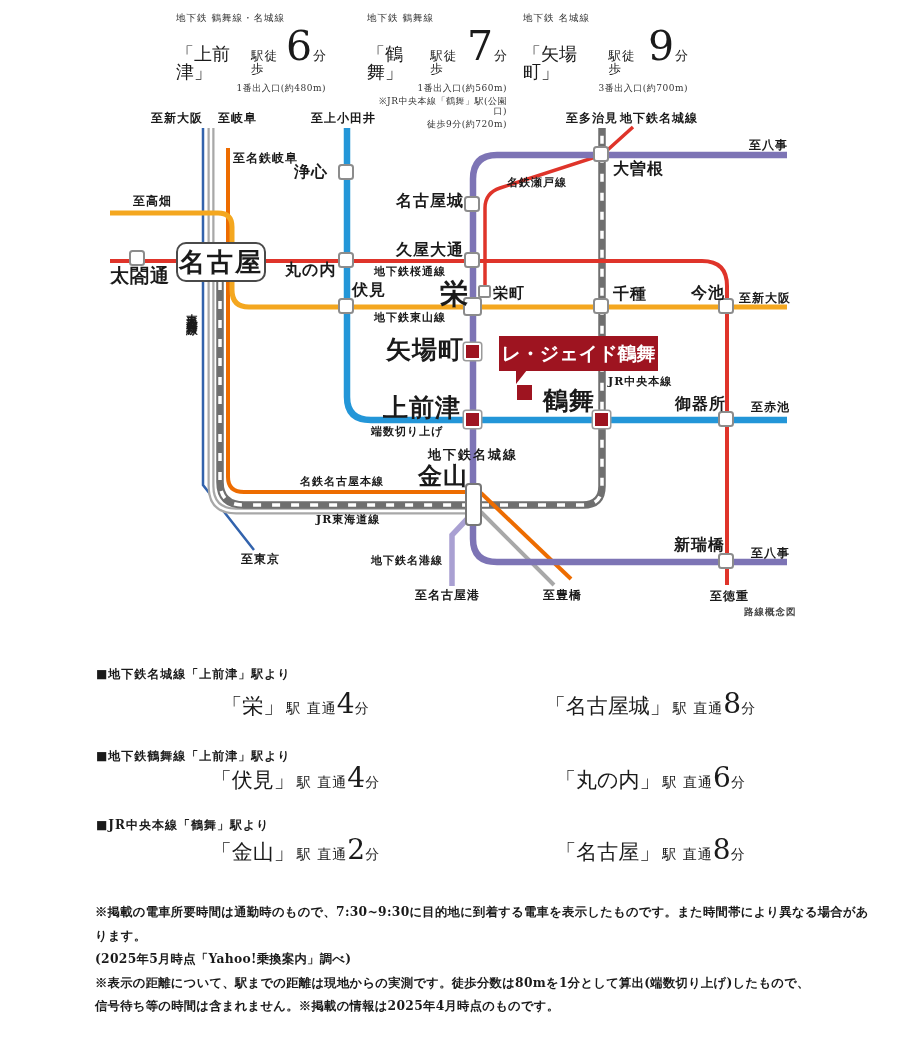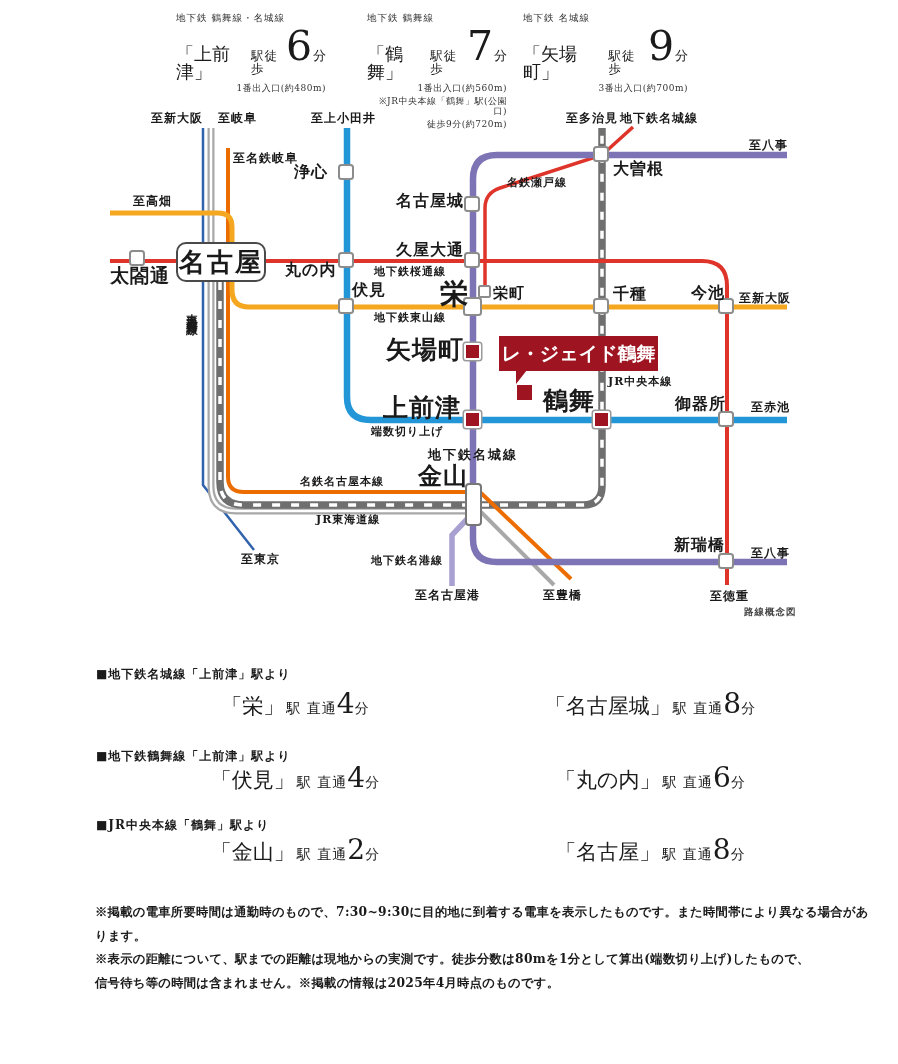--- a/index.html
+++ b/index.html
@@ -223,17 +223,18 @@
   </div>
   <div class="citem" style="left:515px;top:836px;width:270px;">
     <span class="cst">「名古屋」</span>
     <span class="cmid">駅 直通</span>
     <span class="cnum">8</span>
     <span class="cunit">分</span>
   </div>
 
   <div class="foot">
     <p>※掲載の電車所要時間は通勤時のもので、7:30~9:30に目的地に到着する電車を表示したものです。また時間帯により異なる場合があります。</p>
+    <p>(2025年5月時点「Yahoo!乗換案内」調べ)</p>
     <p>※表示の距離について、駅までの距離は現地からの実測です。徒歩分数は80mを1分として算出(端数切り上げ)したもので、</p>
     <p>信号待ち等の時間は含まれません。※掲載の情報は2025年4月時点のものです。</p>
   </div>
 
 </div>
 
 </body></html>

